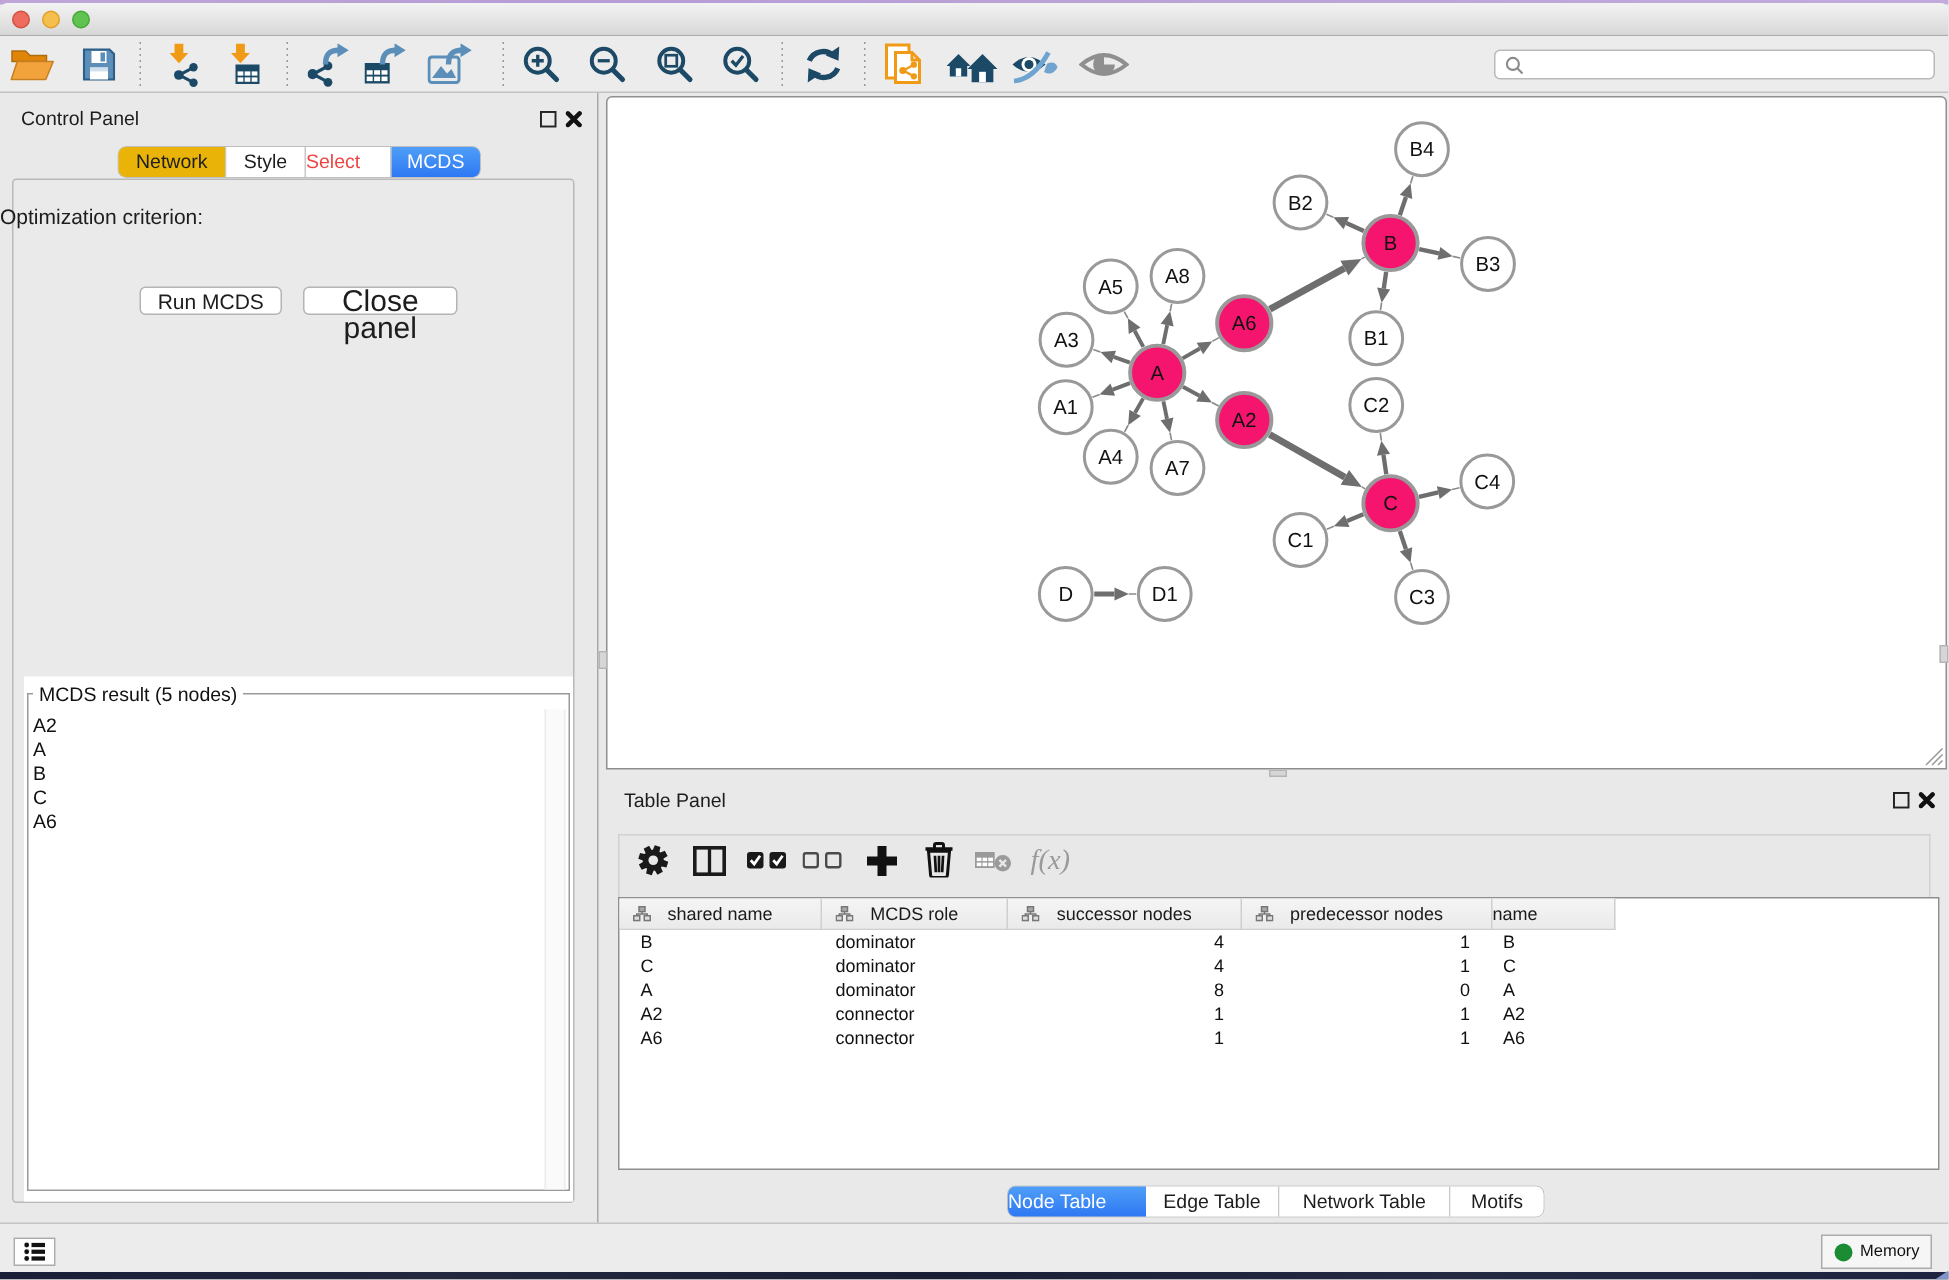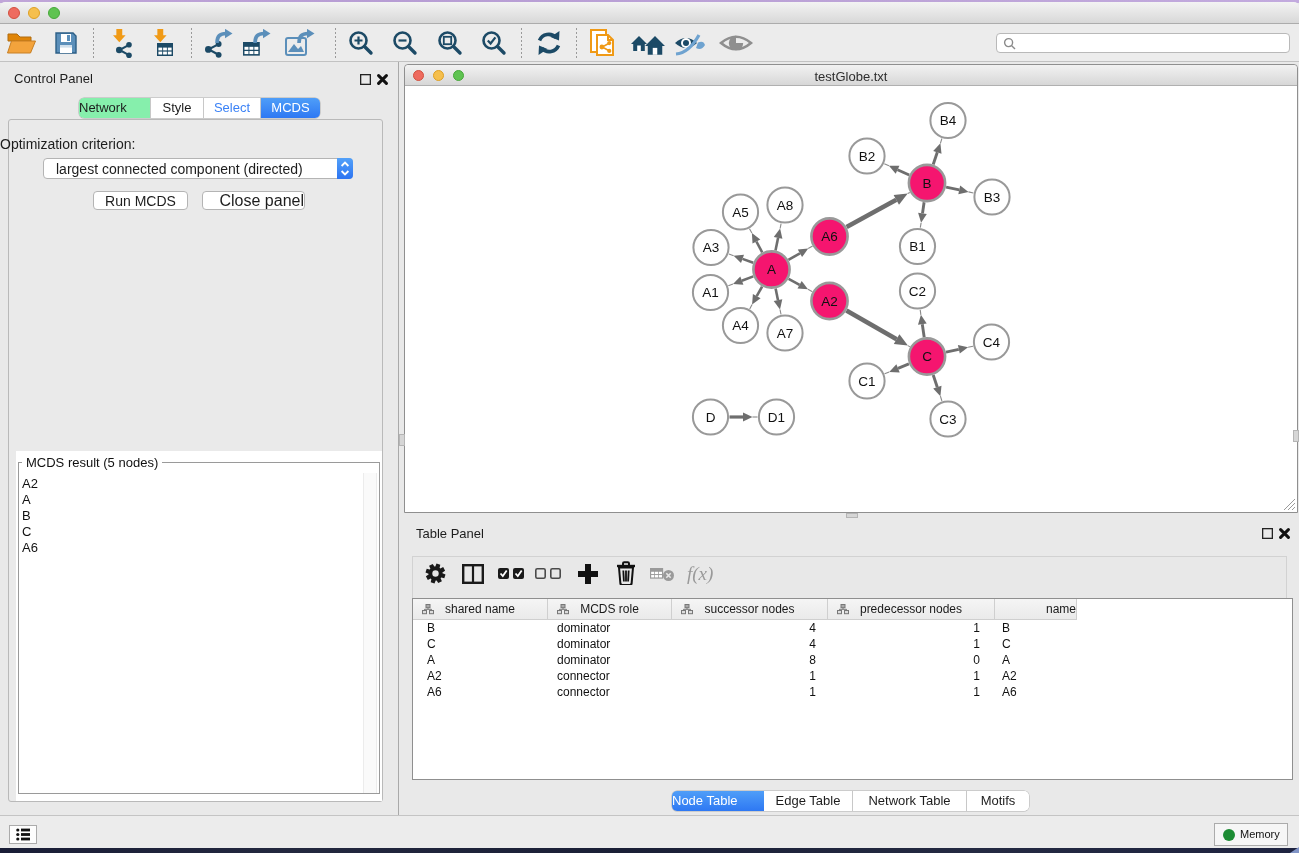--- a/index.html
+++ b/index.html
@@ -176,56 +176,41 @@
   <svg class="abs" width="11" height="11" style="left:360px;top:12px" viewBox="0 0 11 11">
       <rect x="0.5" y="0.5" width="10" height="10" fill="none" stroke="#222" stroke-width="1.6"></rect>
     </svg>
   <svg class="abs" width="11" height="11" style="left:377px;top:12px" viewBox="0 0 11 11">
       <path d="M1.6,1.6 L9.4,9.4 M9.4,1.6 L1.6,9.4" stroke="#111" stroke-width="3" stroke-linecap="round"></path>
     </svg>
 
   <div class="abs" style="left:8px;top:57px;width:375px;height:683px;border:1px solid #b9b9b9;border-radius:3px;background:#eaeaea"></div>
 
   <div class="abs" style="left:79px;top:36px;height:20px;display:flex;font-size:13px;border-radius:5px;box-shadow:0 0 0 0.5px #b0b0b0">
-    <div style="width:72px;background:#86efac;border-radius:5px 0 0 5px;border-right:1px solid #c8c8c8;line-height:20px;color:#1d1d1d">Network</div>
+    <div style="width:72px;background:#eab308;border-radius:5px 0 0 5px;border-right:1px solid #c8c8c8;text-align:center;line-height:20px;color:#1d1d1d">Network</div>
     <div style="width:53px;background:#fff;border-right:1px solid #c8c8c8;text-align:center;line-height:20px;color:#1d1d1d">Style</div>
-    <div style="width:57px;background:#fff;border-right:1px solid #c8c8c8;text-align:center;line-height:20px;color:#3b82f6">Select</div>
+    <div style="width:57px;background:#fff;border-right:1px solid #c8c8c8;line-height:20px;color:#ef4444">Select</div>
     <div style="width:59px;background:linear-gradient(#4f9ef8,#2e78f3);border-radius:0 5px 5px 0;text-align:center;line-height:20px;color:#fff">MCDS</div>
   </div>
 
   <div class="abs" style="left:0;top:74px;width:391px;text-align:left;font-size:14px;color:#1d1d1d">Optimization criterion:</div>
 
-  <div class="abs" style="left:43px;top:96px;width:310px;height:21px;background:#fff;border:1px solid #b4b4b4;border-radius:4px">
-    <div style="position:absolute;left:12px;top:2px;font-size:14px;color:#1d1d1d">largest connected component (directed)</div>
-    <div style="position:absolute;right:-1px;top:-1px;width:16px;height:21px;background:linear-gradient(#53a1f9,#2c74f2);border-radius:0 4px 4px 0">
-      <svg width="16" height="21" viewBox="0 0 16 21">
-          <path d="M4.6,8 L8,4.6 L11.4,8" fill="none" stroke="#fff" stroke-width="1.8"></path>
-          <path d="M4.6,13 L8,16.4 L11.4,13" fill="none" stroke="#fff" stroke-width="1.8"></path>
-        </svg>
-    </div>
-  </div>
 
   <div class="abs" style="left:93px;top:129px;width:95px;height:19px;background:#fff;border:1px solid #b4b4b4;border-radius:4px;text-align:center;font-size:14px;line-height:18px;color:#1d1d1d">Run MCDS</div>
-  <div class="abs" style="left:202px;top:129px;width:103px;height:19px;background:#fff;border:1px solid #b4b4b4;border-radius:4px;text-align:right;font-size:16px;line-height:18px;color:#1d1d1d">Close panel</div>
+  <div class="abs" style="left:202px;top:129px;width:103px;height:19px;background:#fff;border:1px solid #b4b4b4;border-radius:4px;text-align:center;font-size:20px;line-height:18px;color:#1d1d1d">Close panel</div>
 
   <div class="abs" style="left:16px;top:389px;width:366px;height:350px;background:#fff">
     <div class="abs" style="left:2px;top:11px;width:362px;height:332px;border:1px solid #9a9a9a"></div>
     <div class="abs" style="left:6px;top:4px;background:#fff;padding:0 4px;font-size:13px;color:#111">MCDS result (5 nodes)</div>
     <div class="abs" style="left:6px;top:25px;font-size:13px;color:#111;line-height:16px">A2<br>A<br>B<br>C<br>A6</div>
     <div class="abs" style="left:347px;top:22px;width:14px;height:320px;background:#fafafa;border-left:1px solid #ececec;border-right:1px solid #ececec"></div>
   </div>
 </div>
 
 <div class="abs" style="left:404px;top:64px;width:894px;height:449px;border:1px solid #8f8f8f;border-radius:4px 4px 0 0;background:#fff">
-  <div style="height:21px;background:linear-gradient(#f2f2f2,#d7d7d7);border-bottom:1px solid #b0b0b0;border-radius:4px 4px 0 0;position:relative">
-    <div class="tl" style="left:8px;top:5px;width:11px;height:11px;background:#ee6b5f;border:0.5px solid #d3503f"></div>
-    <div class="tl" style="left:28px;top:5px;width:11px;height:11px;background:#f5bf4d;border:0.5px solid #dfa023"></div>
-    <div class="tl" style="left:48px;top:5px;width:11px;height:11px;background:#5fc351;border:0.5px solid #47a83a"></div>
-    <div style="position:absolute;left:0;width:100%;top:4px;text-align:center;font-size:13px;color:#2e2e2e">testGlobe.txt</div>
-  </div>
   <svg id="graph" width="892" height="426" viewBox="0 0 892 426" font-family="Liberation Sans,sans-serif">
   <line x1="357.2" y1="166.3" x2="351.4" y2="155.5" stroke="#6e6e6e" stroke-width="2.6"></line>
 <line x1="346.9" y1="147.1" x2="344.5" y2="142.7" stroke="#8a8a8a" stroke-width="1.1"></line>
 <polygon points="346.9,147.1 355.3,153.4 347.5,157.6" fill="#6e6e6e"></polygon>
 <line x1="370.5" y1="164.4" x2="373.1" y2="151.8" stroke="#6e6e6e" stroke-width="2.6"></line>
 <line x1="375.1" y1="142.5" x2="376.1" y2="137.6" stroke="#8a8a8a" stroke-width="1.1"></line>
 <polygon points="375.1,142.5 377.4,152.7 368.8,150.9" fill="#6e6e6e"></polygon>
 <line x1="348.2" y1="176.8" x2="337.5" y2="172.9" stroke="#6e6e6e" stroke-width="2.6"></line>
 <line x1="328.6" y1="169.7" x2="323.9" y2="168.0" stroke="#8a8a8a" stroke-width="1.1"></line>
 <polygon points="328.6,169.7 339.0,168.8 336.0,177.1" fill="#6e6e6e"></polygon>
@@ -415,21 +400,21 @@
             </g>
           </svg>successor nodes</div>
         <div class="abs" style="left:415px;top:0;width:167px;height:21px;border-right:1px solid #cfcfcf;text-align:center;line-height:21px"><svg width="12" height="11" viewBox="0 0 12 11" style="position:absolute;left:9px;top:5px">
             <g fill="none" stroke="#777" stroke-width="1">
               <rect x="4" y="0.5" width="4" height="3.2" fill="#aaa" stroke="#777"></rect>
               <rect x="0.5" y="6.5" width="4" height="3.2" fill="#ddd"></rect>
               <rect x="7.5" y="6.5" width="4" height="3.2" fill="#ddd"></rect>
               <path d="M6,3.7 v1.6 M2.5,6.5 v-1.2 h7 v1.2"></path>
             </g>
           </svg>predecessor nodes</div>
-        <div class="abs" style="left:582px;top:0;width:82px;height:21px;border-right:1px solid #cfcfcf;text-align:right;line-height:21px">name</div>
+        <div class="abs" style="left:582px;top:0;width:82px;height:21px;border-right:1px solid #cfcfcf;text-align:left;line-height:21px">name</div>
       </div>
       <div class="abs" style="left:0;top:22px;width:663px;height:16px;font-size:12px;color:#111">
  <span class="abs" style="left:14px">B</span>
  <span class="abs" style="left:144px">dominator</span>
  <span class="abs" style="left:259px;width:144px;text-align:right">4</span>
  <span class="abs" style="left:415px;width:152px;text-align:right">1</span>
  <span class="abs" style="left:589px">B</span>
 </div>
       <div class="abs" style="left:0;top:38px;width:663px;height:16px;font-size:12px;color:#111">
  <span class="abs" style="left:14px">C</span>

